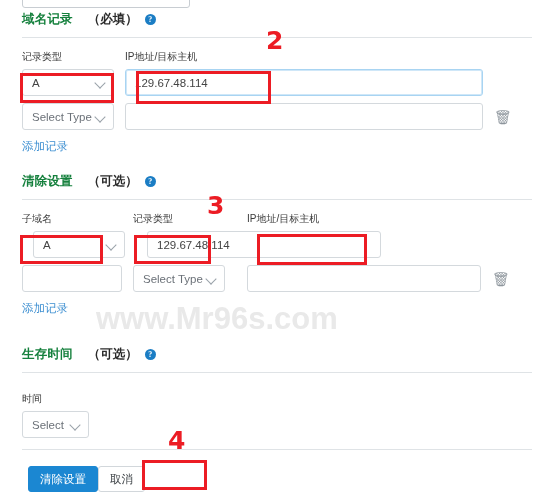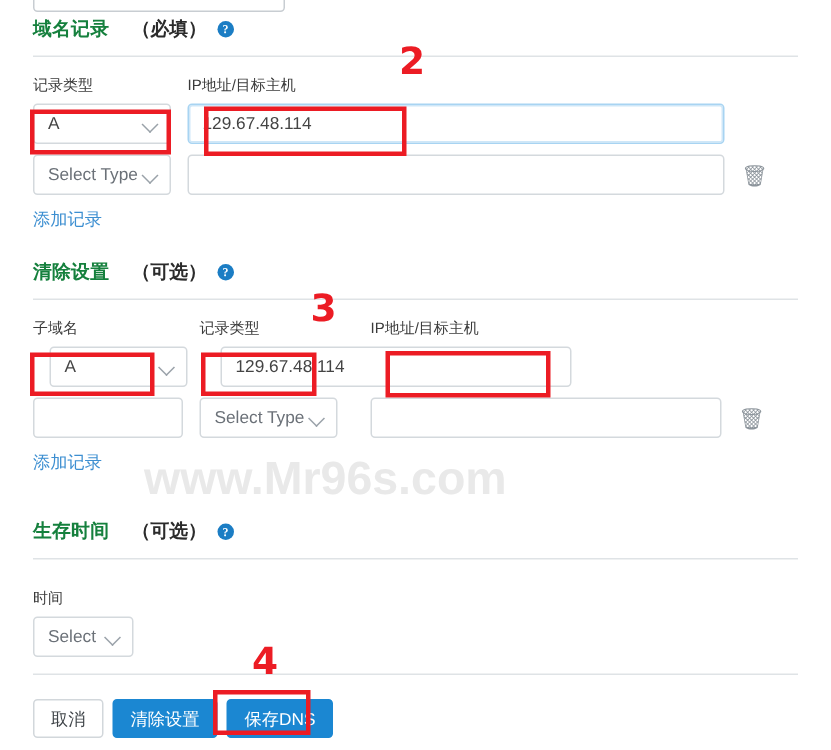--- a/index.html
+++ b/index.html
@@ -320,23 +320,22 @@
     <div class="ctl" style="width:67px">
       <span class="placeholder-txt">Select</span>
       <span class="chev"></span>
     </div>
   </div>
 </div>
 
 <div id="sec-actions">
   <div class="divider"></div>
   <div class="btn-row">
+    <div class="btn btn-primary">清除设置</div>
     <div class="btn btn-default">取消</div>
-    <div class="btn btn-primary">清除设置</div>
-    <div class="btn btn-primary">保存DNS</div>
   </div>
 </div>
 
 <div class="redbox" style="left:20px;  top:73px;  width:94px;  height:30px;"></div>
 <div class="redbox" style="left:136px; top:71px;  width:135px; height:33px;"></div>
 <div class="rednum" style="left:266px; top:28px;">2</div>
 
 <div class="redbox" style="left:20px;  top:235px; width:83px;  height:29px;"></div>
 <div class="redbox" style="left:134px; top:235px; width:77px;  height:29px;"></div>
 <div class="redbox" style="left:257px; top:234px; width:110px; height:31px;"></div>

